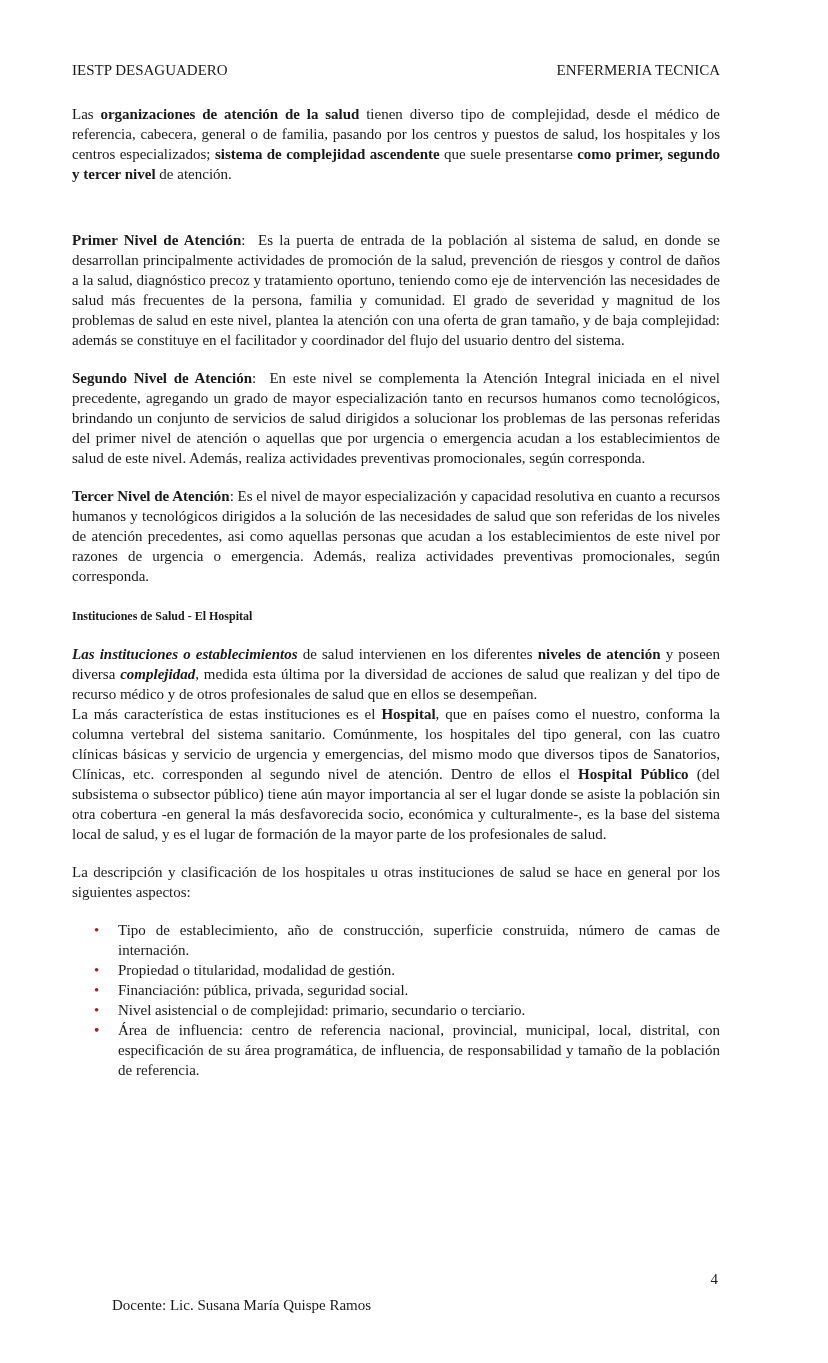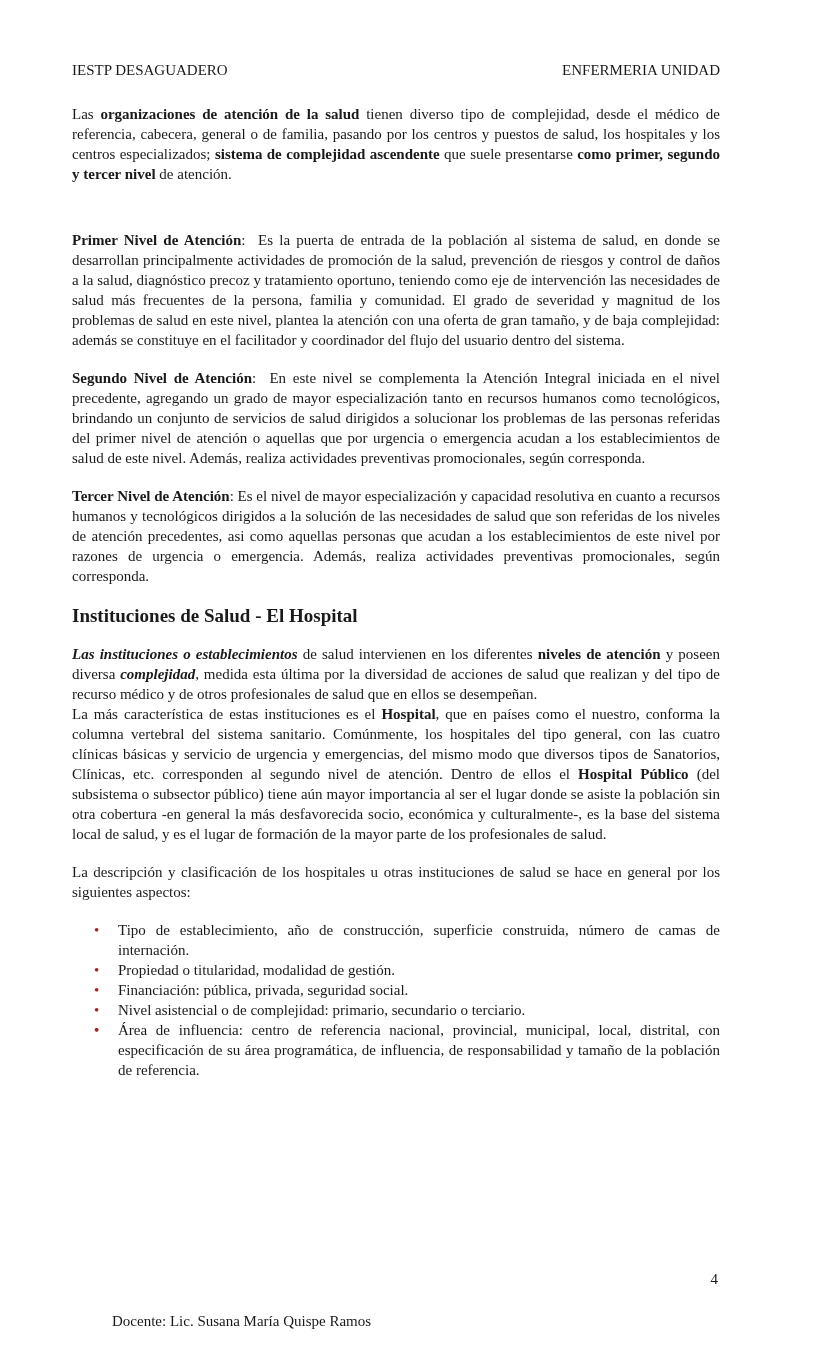--- a/index.html
+++ b/index.html
@@ -23,21 +23,21 @@
   }
   .para {
     text-align: justify;
     white-space: pre-wrap;
     margin-top: 18px;
   }
   .mt-first { margin-top: 24px; }
   .mt-big { margin-top: 46px; }
   .heading {
     margin-top: 20px;
-    font-size: 19px;
+    font-size: 12px;
     font-weight: bold;
   }
   .bullets {
     margin-top: 18px;
     list-style: none;
     padding-left: 22px;
   }
   .bullets li {
     position: relative;
     padding-left: 24px;
@@ -50,42 +50,42 @@
     color: var(--bullet, #b22222);
   }
   .page-number {
     position: absolute;
     right: 110px;
     bottom: 82px;
   }
   .footer-line {
     position: absolute;
     left: 112px;
-    bottom: 40px;
+    bottom: 56px;
   }
   .bottom-bar {
     position: absolute;
     left: 0;
     right: 0;
     bottom: 0;
     height: 8px;
     background: var(--bottom_bar, #2e2a28);
   }
   .seg-b { font-weight: bold; }
   .seg-i { font-style: italic; font-weight: bold; }
 </style>
 </head>
 <body>
 
 <div class="page">
 
   <div class="header">
     <div class="header-line1">
       <span>IESTP DESAGUADERO</span>
-      <span>ENFERMERIA UNIDAD</span>
+      <span>ENFERMERIA TECNICA</span>
     </div>
   </div>
 
   <p class="para mt-first"><span>Las </span><span class="seg-b">organizaciones de atención de la salud</span><span> tienen diverso tipo de complejidad, desde el médico de referencia, cabecera, general o de familia, pasando por los centros y puestos de salud, los hospitales y los centros especializados; </span><span class="seg-b">sistema de complejidad ascendente</span><span> que suele presentarse </span><span class="seg-b">como primer, segundo y tercer nivel</span><span> de atención.</span></p>
 
   <p class="para mt-big"><span class="seg-b">Primer Nivel de Atención</span><span>:  Es la puerta de entrada de la población al sistema de salud, en donde se desarrollan principalmente actividades de promoción de la salud, prevención de riesgos y control de daños a la salud, diagnóstico precoz y tratamiento oportuno, teniendo como eje de intervención las necesidades de salud más frecuentes de la persona, familia y comunidad. El grado de severidad y magnitud de los problemas de salud en este nivel, plantea la atención con una oferta de gran tamaño, y de baja complejidad: además se constituye en el facilitador y coordinador del flujo del usuario dentro del sistema.</span></p>
 
   <p class="para"><span class="seg-b">Segundo Nivel de Atención</span><span>:  En este nivel se complementa la Atención Integral iniciada en el nivel precedente, agregando un grado de mayor especialización tanto en recursos humanos como tecnológicos, brindando un conjunto de servicios de salud dirigidos a solucionar los problemas de las personas referidas del primer nivel de atención o aquellas que por urgencia o emergencia acudan a los establecimientos de salud de este nivel. Además, realiza actividades preventivas promocionales, según corresponda.</span></p>
 
   <p class="para"><span class="seg-b">Tercer Nivel de Atención</span><span>: Es el nivel de mayor especialización y capacidad resolutiva en cuanto a recursos humanos y tecnológicos dirigidos a la solución de las necesidades de salud que son referidas de los niveles de atención precedentes, asi como aquellas personas que acudan a los establecimientos de este nivel por razones de urgencia o emergencia. Además, realiza actividades preventivas promocionales, según corresponda.</span></p>

